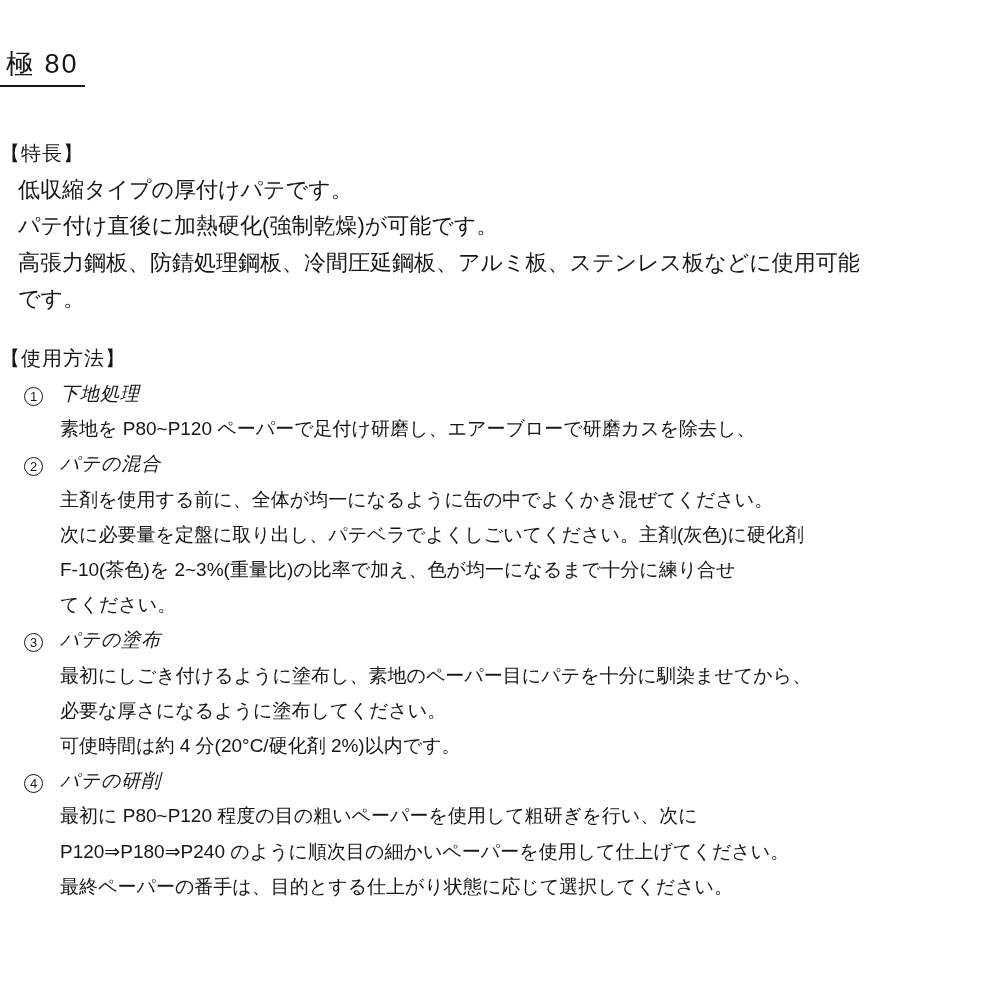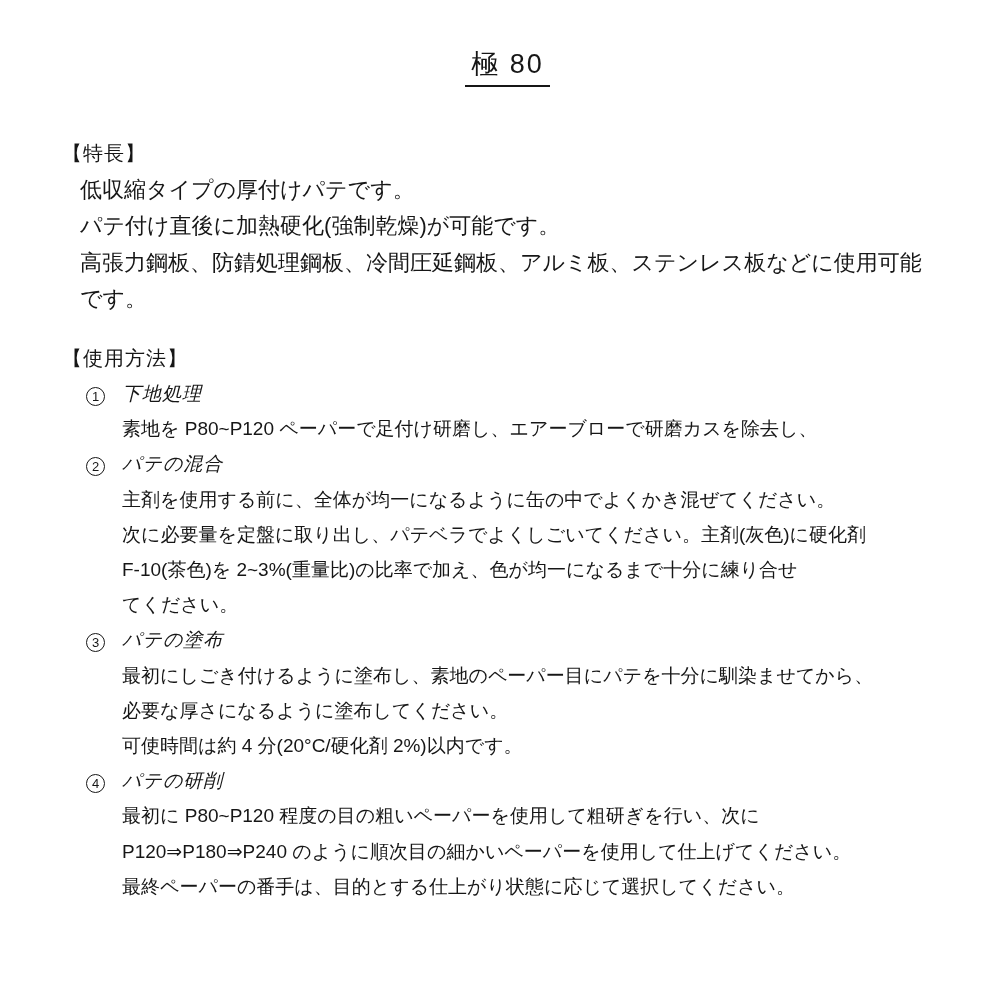--- a/index.html
+++ b/index.html
@@ -15,33 +15,30 @@
     color: #161616;
     -webkit-font-smoothing: antialiased;
   }
   .page {
     width: 1000px;
     height: 1000px;
     background: #ffffff;
     box-sizing: border-box;
   }
   .title-wrap {
-    text-align: center;
     padding-top: 46px;
-    padding-left: 15px;
   }
   .doc-title {
     display: inline-block;
     font-size: 27px;
     letter-spacing: 2px;
     border-bottom: 2px solid #161616;
     padding: 0 6px 3px 6px;
   }
   .content {
-    padding-left: 62px;
     padding-right: 40px;
   }
   .section-heading {
     font-size: 20px;
     line-height: 36.5px;
     letter-spacing: 1px;
   }
   .features-heading {
     margin-top: 48px;
   }

